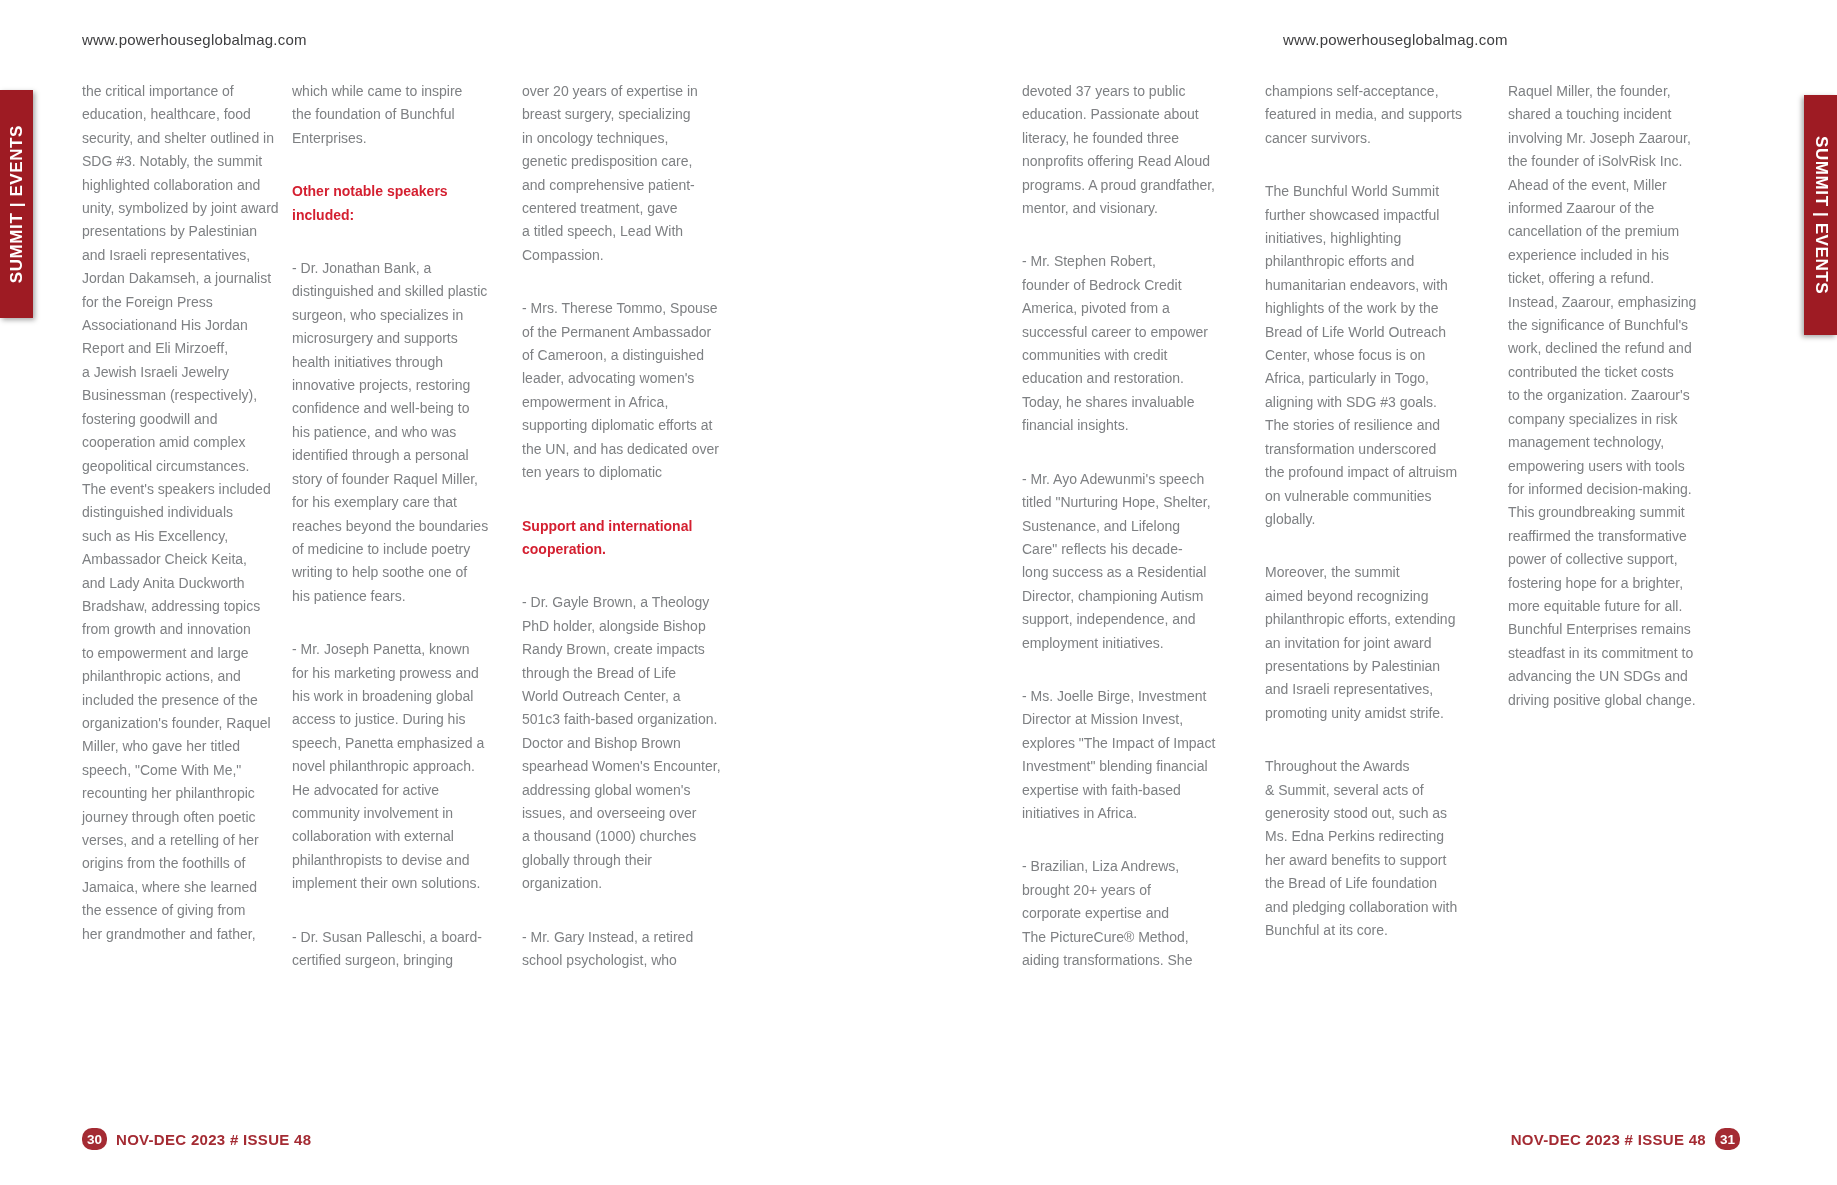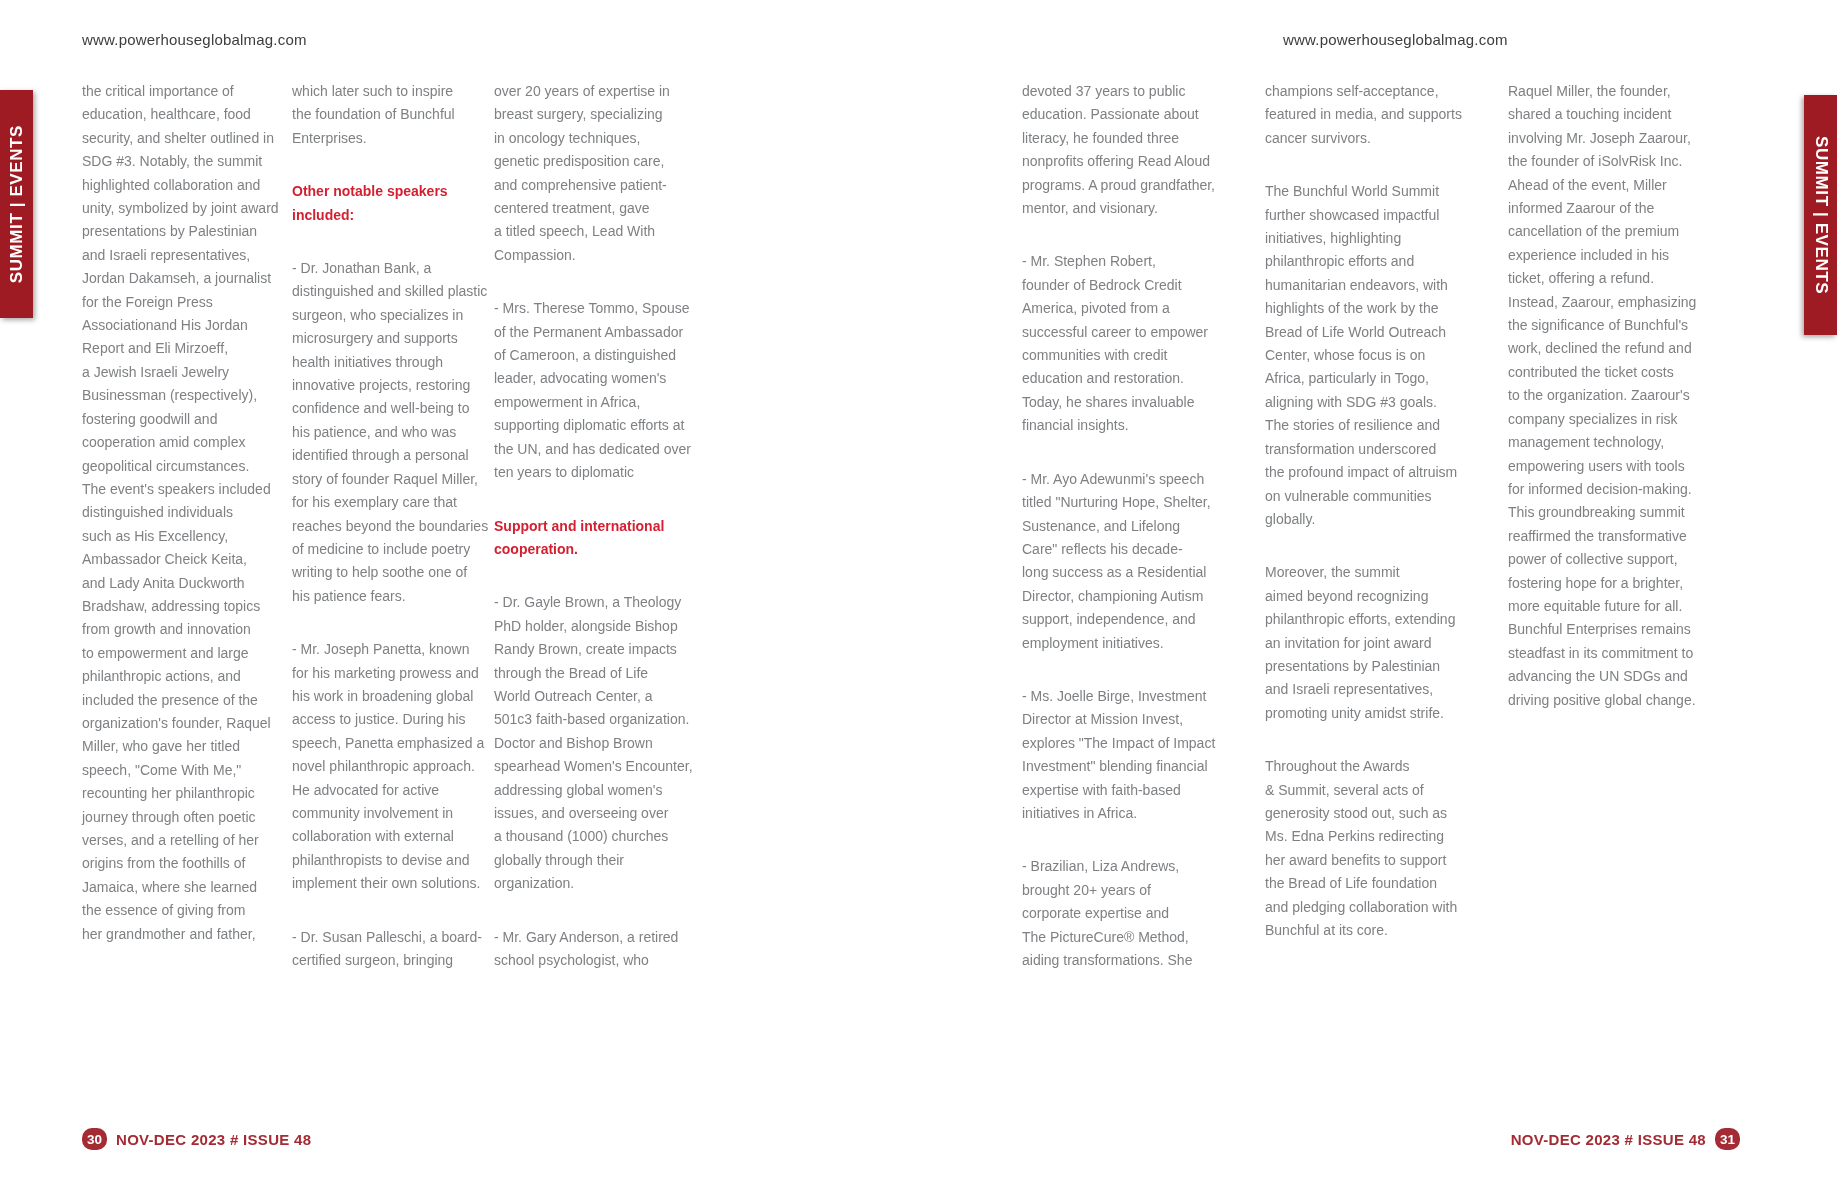--- a/index.html
+++ b/index.html
@@ -153,21 +153,21 @@
 speech, "Come With Me,"
 recounting her philanthropic
 journey through often poetic
 verses, and a retelling of her
 origins from the foothills of
 Jamaica, where she learned
 the essence of giving from
 her grandmother and father,</div>
       </div>
       <div class="col" style="left: 292px;">
-        <div class="block body">which later such to inspire
+        <div class="block body">which while came to inspire
 the foundation of Bunchful
 Enterprises.</div>
         <div class="block heading">Other notable speakers
 included:</div>
         <div class="block body">- Dr. Jonathan Bank, a
 distinguished and skilled plastic
 surgeon, who specializes in
 microsurgery and supports
 health initiatives through
 innovative projects, restoring
@@ -187,21 +187,21 @@
 speech, Panetta emphasized a
 novel philanthropic approach.
 He advocated for active
 community involvement in
 collaboration with external
 philanthropists to devise and
 implement their own solutions.</div>
         <div class="block body">- Dr. Susan Palleschi, a board-
 certified surgeon, bringing</div>
       </div>
-      <div class="col" style="left: 494px;">
+      <div class="col" style="left: 522px;">
         <div class="block body">over 20 years of expertise in
 breast surgery, specializing
 in oncology techniques,
 genetic predisposition care,
 and comprehensive patient-
 centered treatment, gave
 a titled speech, Lead With
 Compassion.</div>
         <div class="block body">- Mrs. Therese Tommo, Spouse
 of the Permanent Ambassador
@@ -219,21 +219,21 @@
 through the Bread of Life
 World Outreach Center, a
 501c3 faith-based organization.
 Doctor and Bishop Brown
 spearhead Women's Encounter,
 addressing global women's
 issues, and overseeing over
 a thousand (1000) churches
 globally through their
 organization.</div>
-        <div class="block body">- Mr. Gary Anderson, a retired
+        <div class="block body">- Mr. Gary Instead, a retired
 school psychologist, who</div>
       </div>
       <div class="col" style="left: 1022px;">
         <div class="block body">devoted 37 years to public
 education. Passionate about
 literacy, he founded three
 nonprofits offering Read Aloud
 programs. A proud grandfather,
 mentor, and visionary.</div>
         <div class="block body">- Mr. Stephen Robert,

